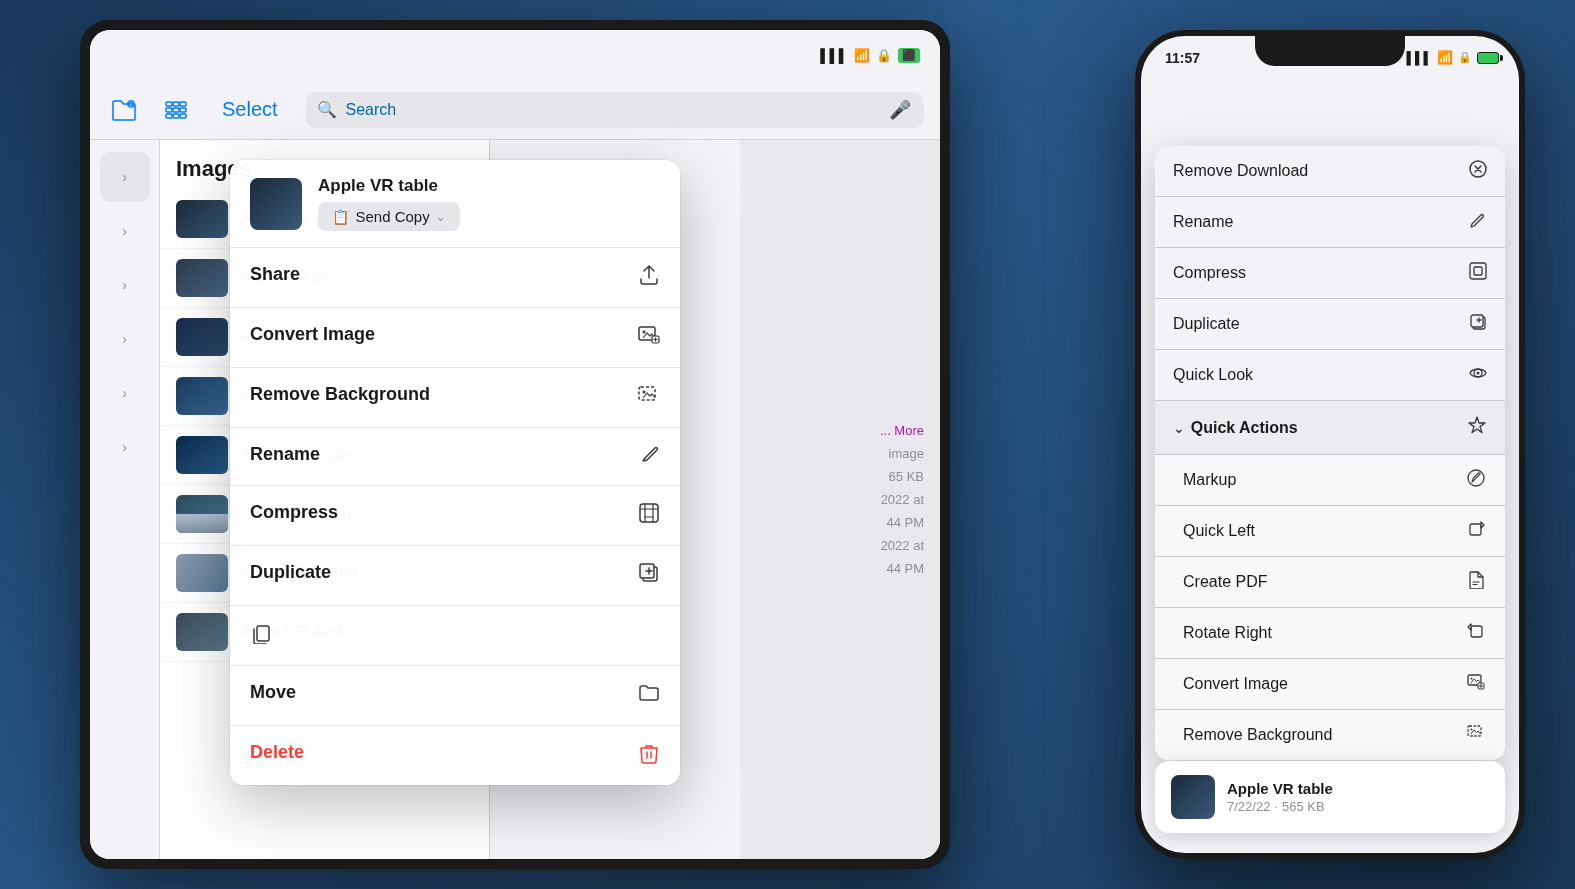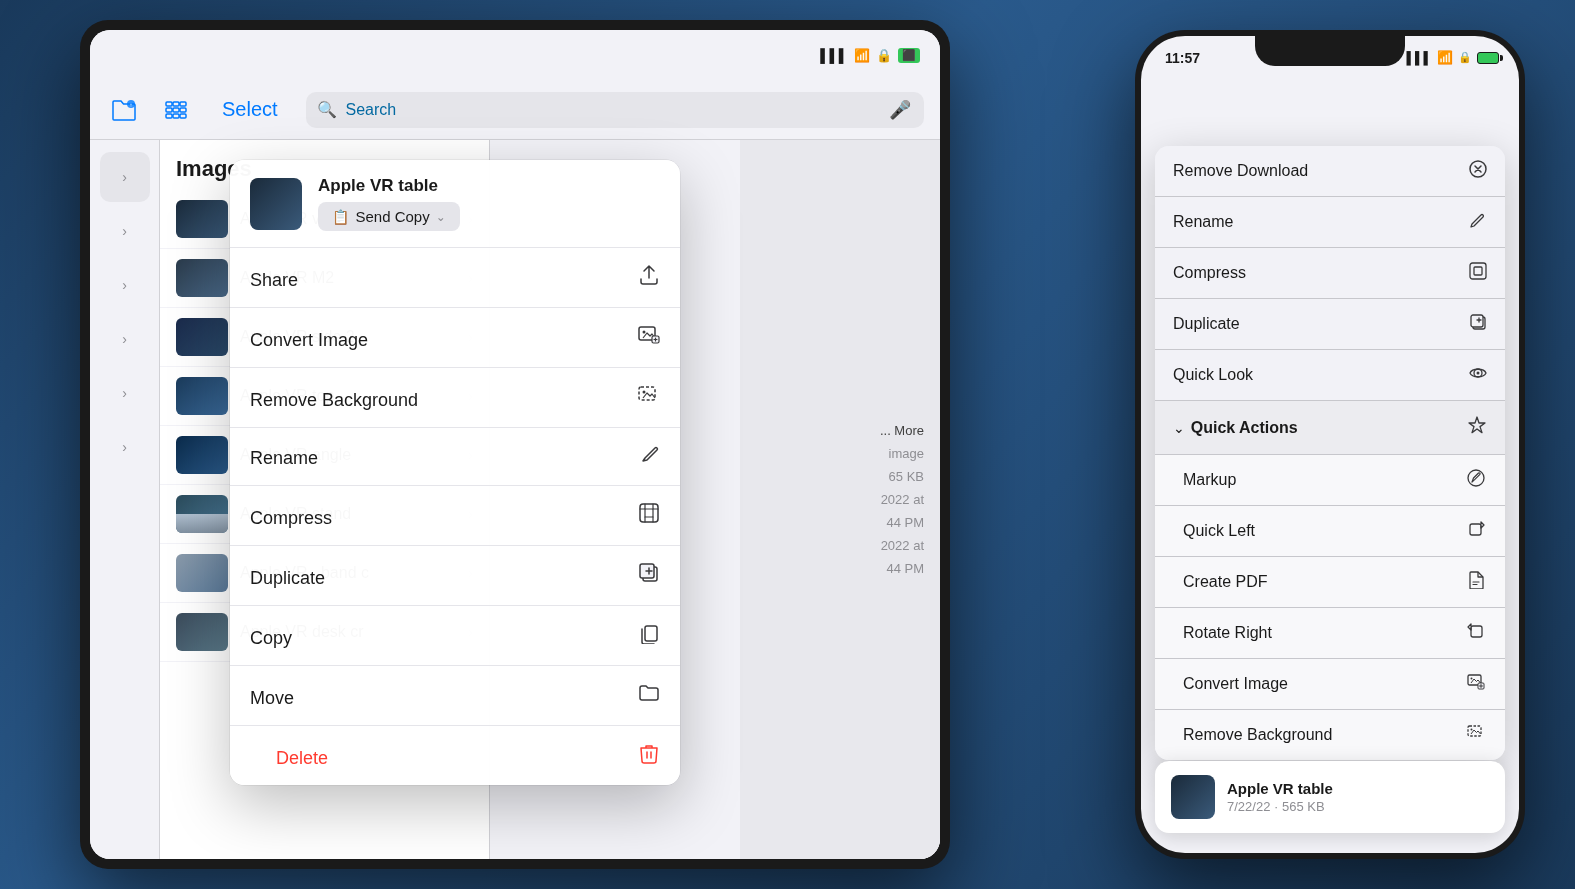--- a/index.html
+++ b/index.html
@@ -287,40 +287,40 @@
       color: #8e8e93;
       font-size: 12px;
     }
 
     .context-menu-items {
       padding: 0;
     }
 
     .menu-item {
       display: flex;
-      align-items: flex-end;
+      align-items: flex-start;
       padding: 16px 20px;
       border-bottom: 0.5px solid #e5e5ea;
       cursor: pointer;
       transition: background 0.1s;
+      font-weight: bold;
     }
 
     .menu-item:last-child {
       border-bottom: none;
     }
 
     .menu-item-label {
       flex: 1;
       font-size: 18px;
       color: #1a1a1a;
     }
 
     .menu-item-label.delete {
       color: #ff3b30;
-      margin-left: 26px;
     }
 
     .menu-item-icon {
       font-size: 20px;
       color: #3a3a3c;
     }
 
     .menu-item-icon.delete {
       color: #ff3b30;
     }
@@ -732,21 +732,20 @@
               <span class="menu-item-icon">
                 <svg width="22" height="22" viewBox="0 0 22 22" fill="none">
                   <rect x="5" y="5" width="14" height="14" rx="2" stroke="#3a3a3c" stroke-width="1.5"></rect>
                   <rect x="2" y="2" width="14" height="14" rx="2" stroke="#3a3a3c" stroke-width="1.5" fill="#f2f2f7"></rect>
                   <path d="M8 9h6M11 6v6" stroke="#3a3a3c" stroke-width="1.5" stroke-linecap="round"></path>
                 </svg>
               </span>
             </div>
 
             <div class="menu-item">
-              <span class="menu-item-label">Copy</span>
               <span class="menu-item-icon">
                 <svg width="22" height="22" viewBox="0 0 22 22" fill="none">
                   <rect x="7" y="4" width="12" height="15" rx="2" stroke="#3a3a3c" stroke-width="1.5"></rect>
                   <path d="M4 7v13a2 2 0 002 2h10" stroke="#3a3a3c" stroke-width="1.5" stroke-linecap="round"></path>
                 </svg>
               </span>
             </div>
 
             <div class="menu-item">
               <span class="menu-item-label">Move</span>
@@ -764,21 +763,21 @@
                   <path d="M3 6h16M8 6V4h6v2M19 6l-1 13a2 2 0 01-2 2H6a2 2 0 01-2-2L3 6" stroke="#ff3b30" stroke-width="1.5" stroke-linecap="round" stroke-linejoin="round"></path>
                   <path d="M9 10v6M13 10v6" stroke="#ff3b30" stroke-width="1.5" stroke-linecap="round"></path>
                 </svg>
               </span>
             </div>
 
           </div>
         </div>
 
         <div style="position:absolute;right:0;top:0;bottom:0;width:200px;background:#e8e8ed;display:flex;flex-direction:column;justify-content:center;align-items:flex-end;padding:16px;font-size:13px;color:#8e8e93;gap:8px;">
-          <div style="color:#404040;">... More</div>
+          <div style="color:#a21caf;">... More</div>
           <div>image</div>
           <div>65 KB</div>
           <div>2022 at</div>
           <div>44 PM</div>
           <div>2022 at</div>
           <div>44 PM</div>
         </div>
 
       </div>
     </div>

